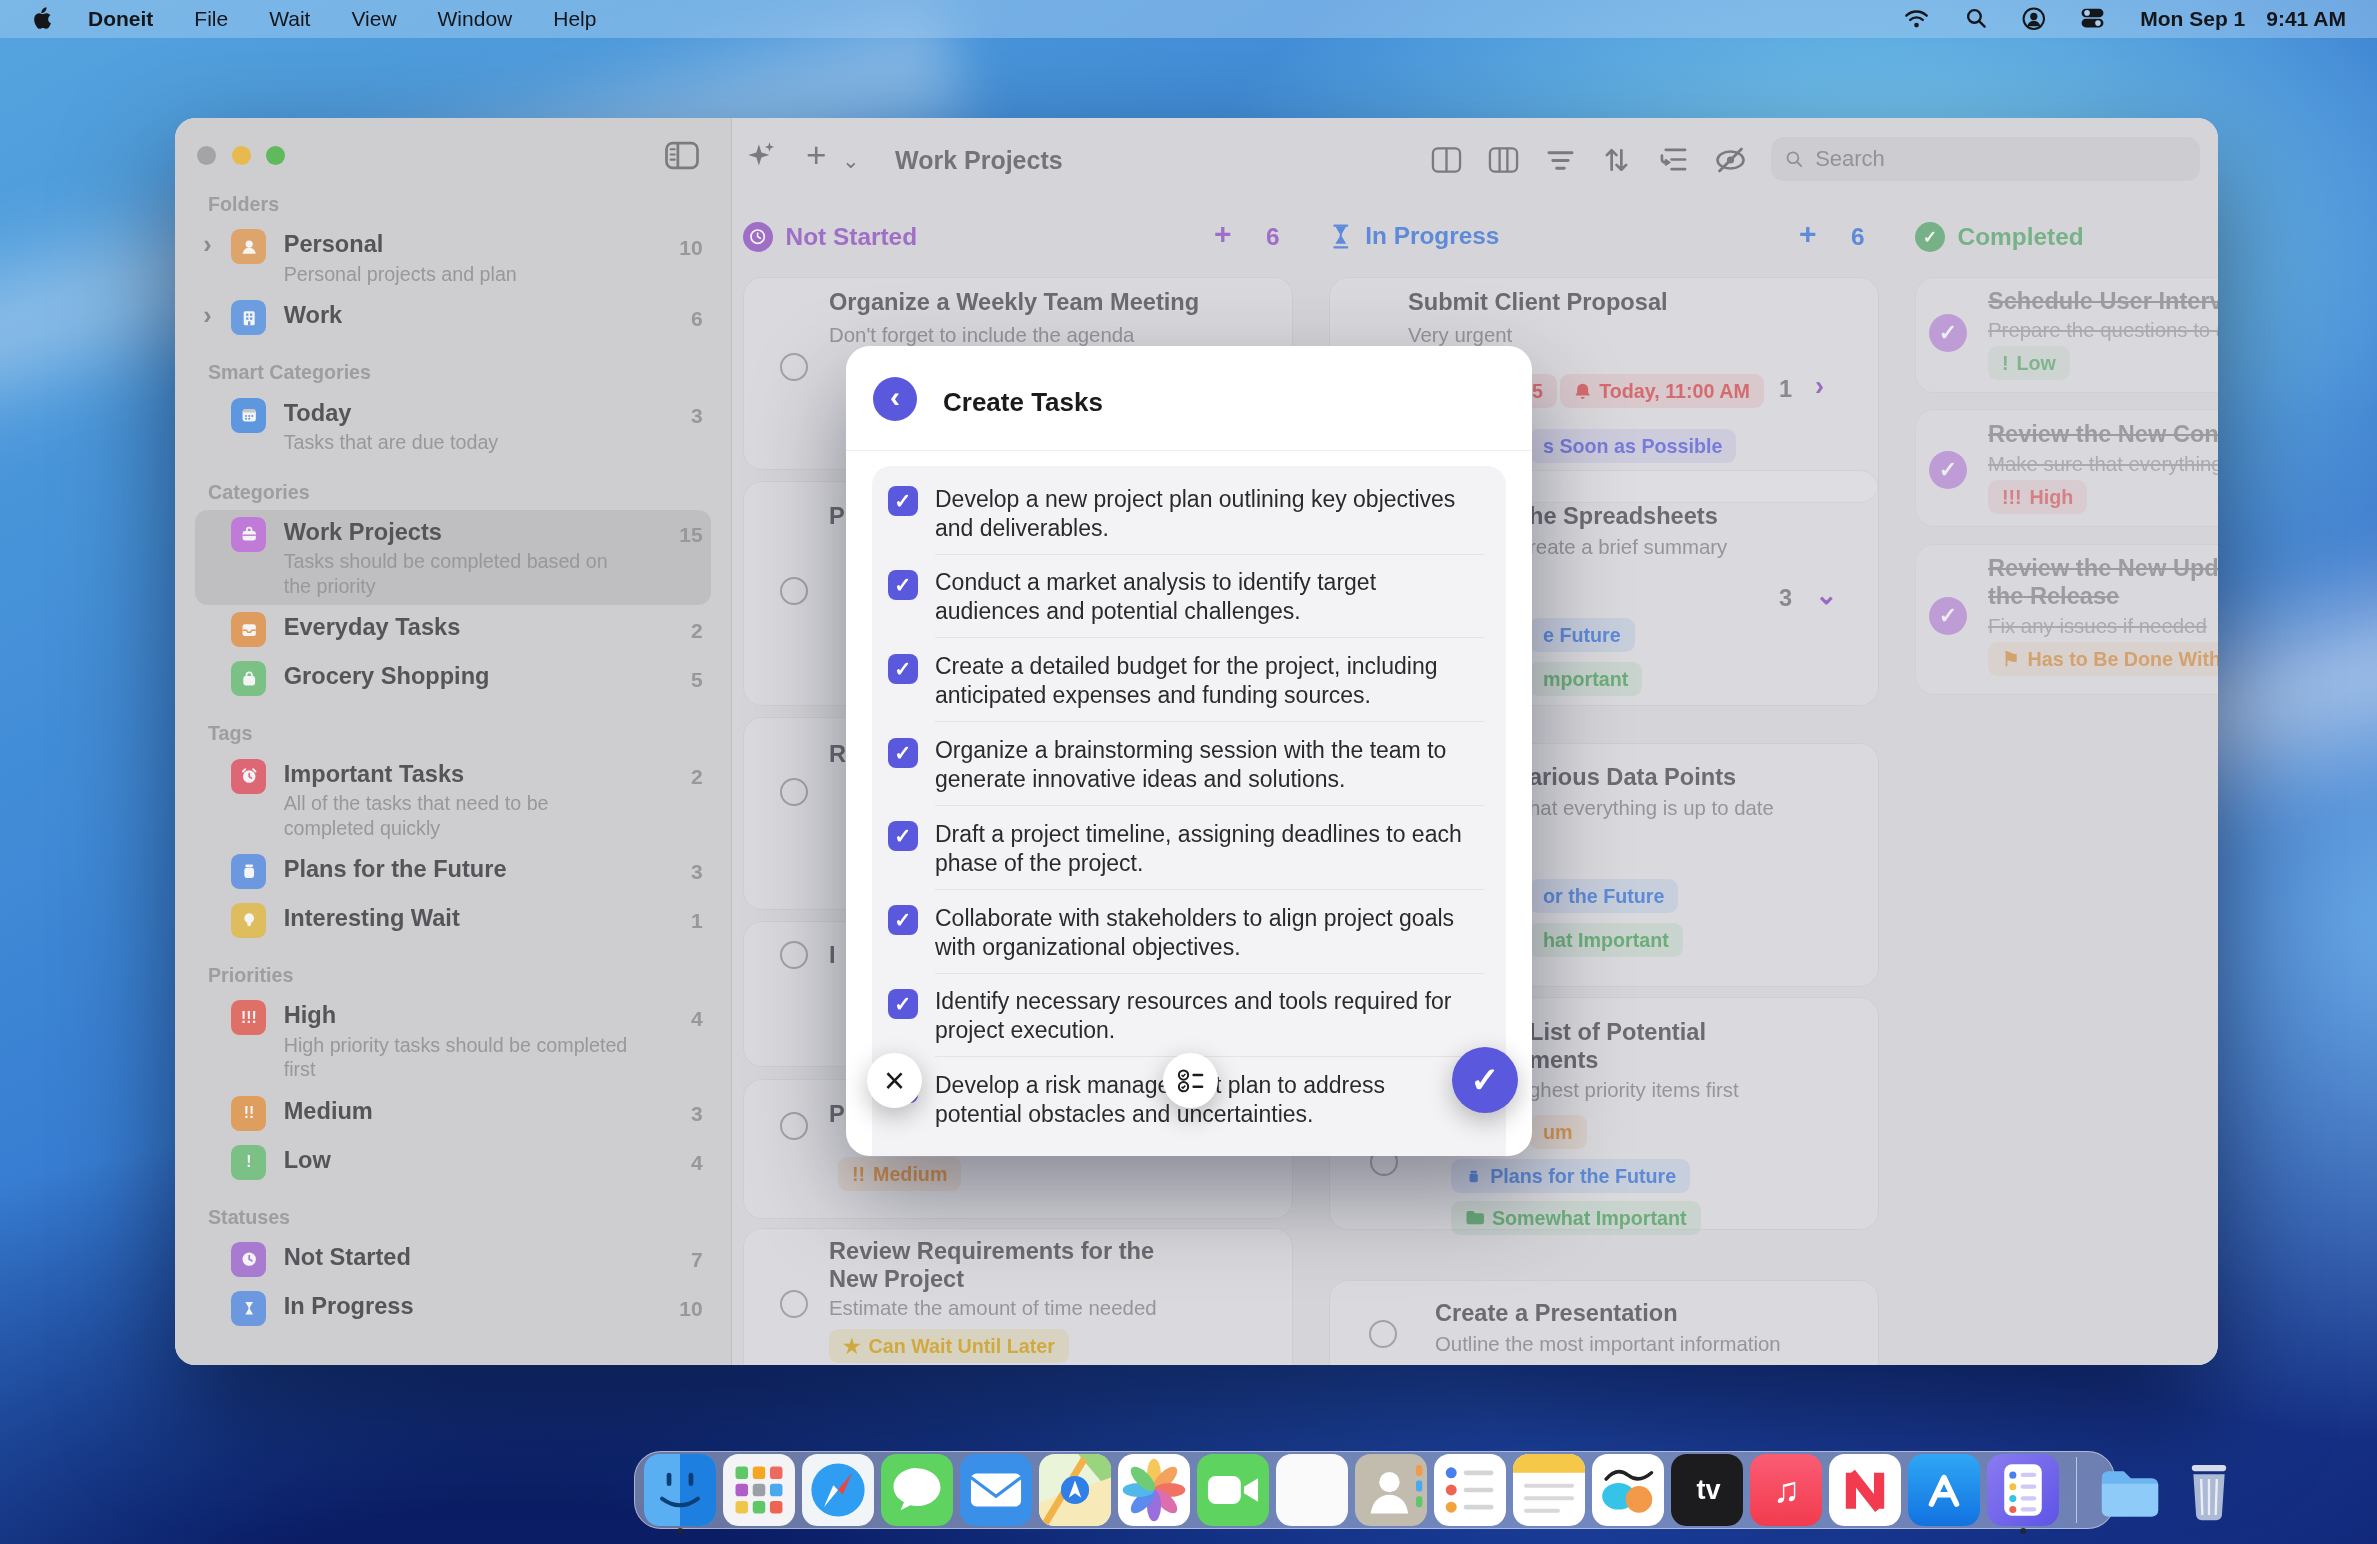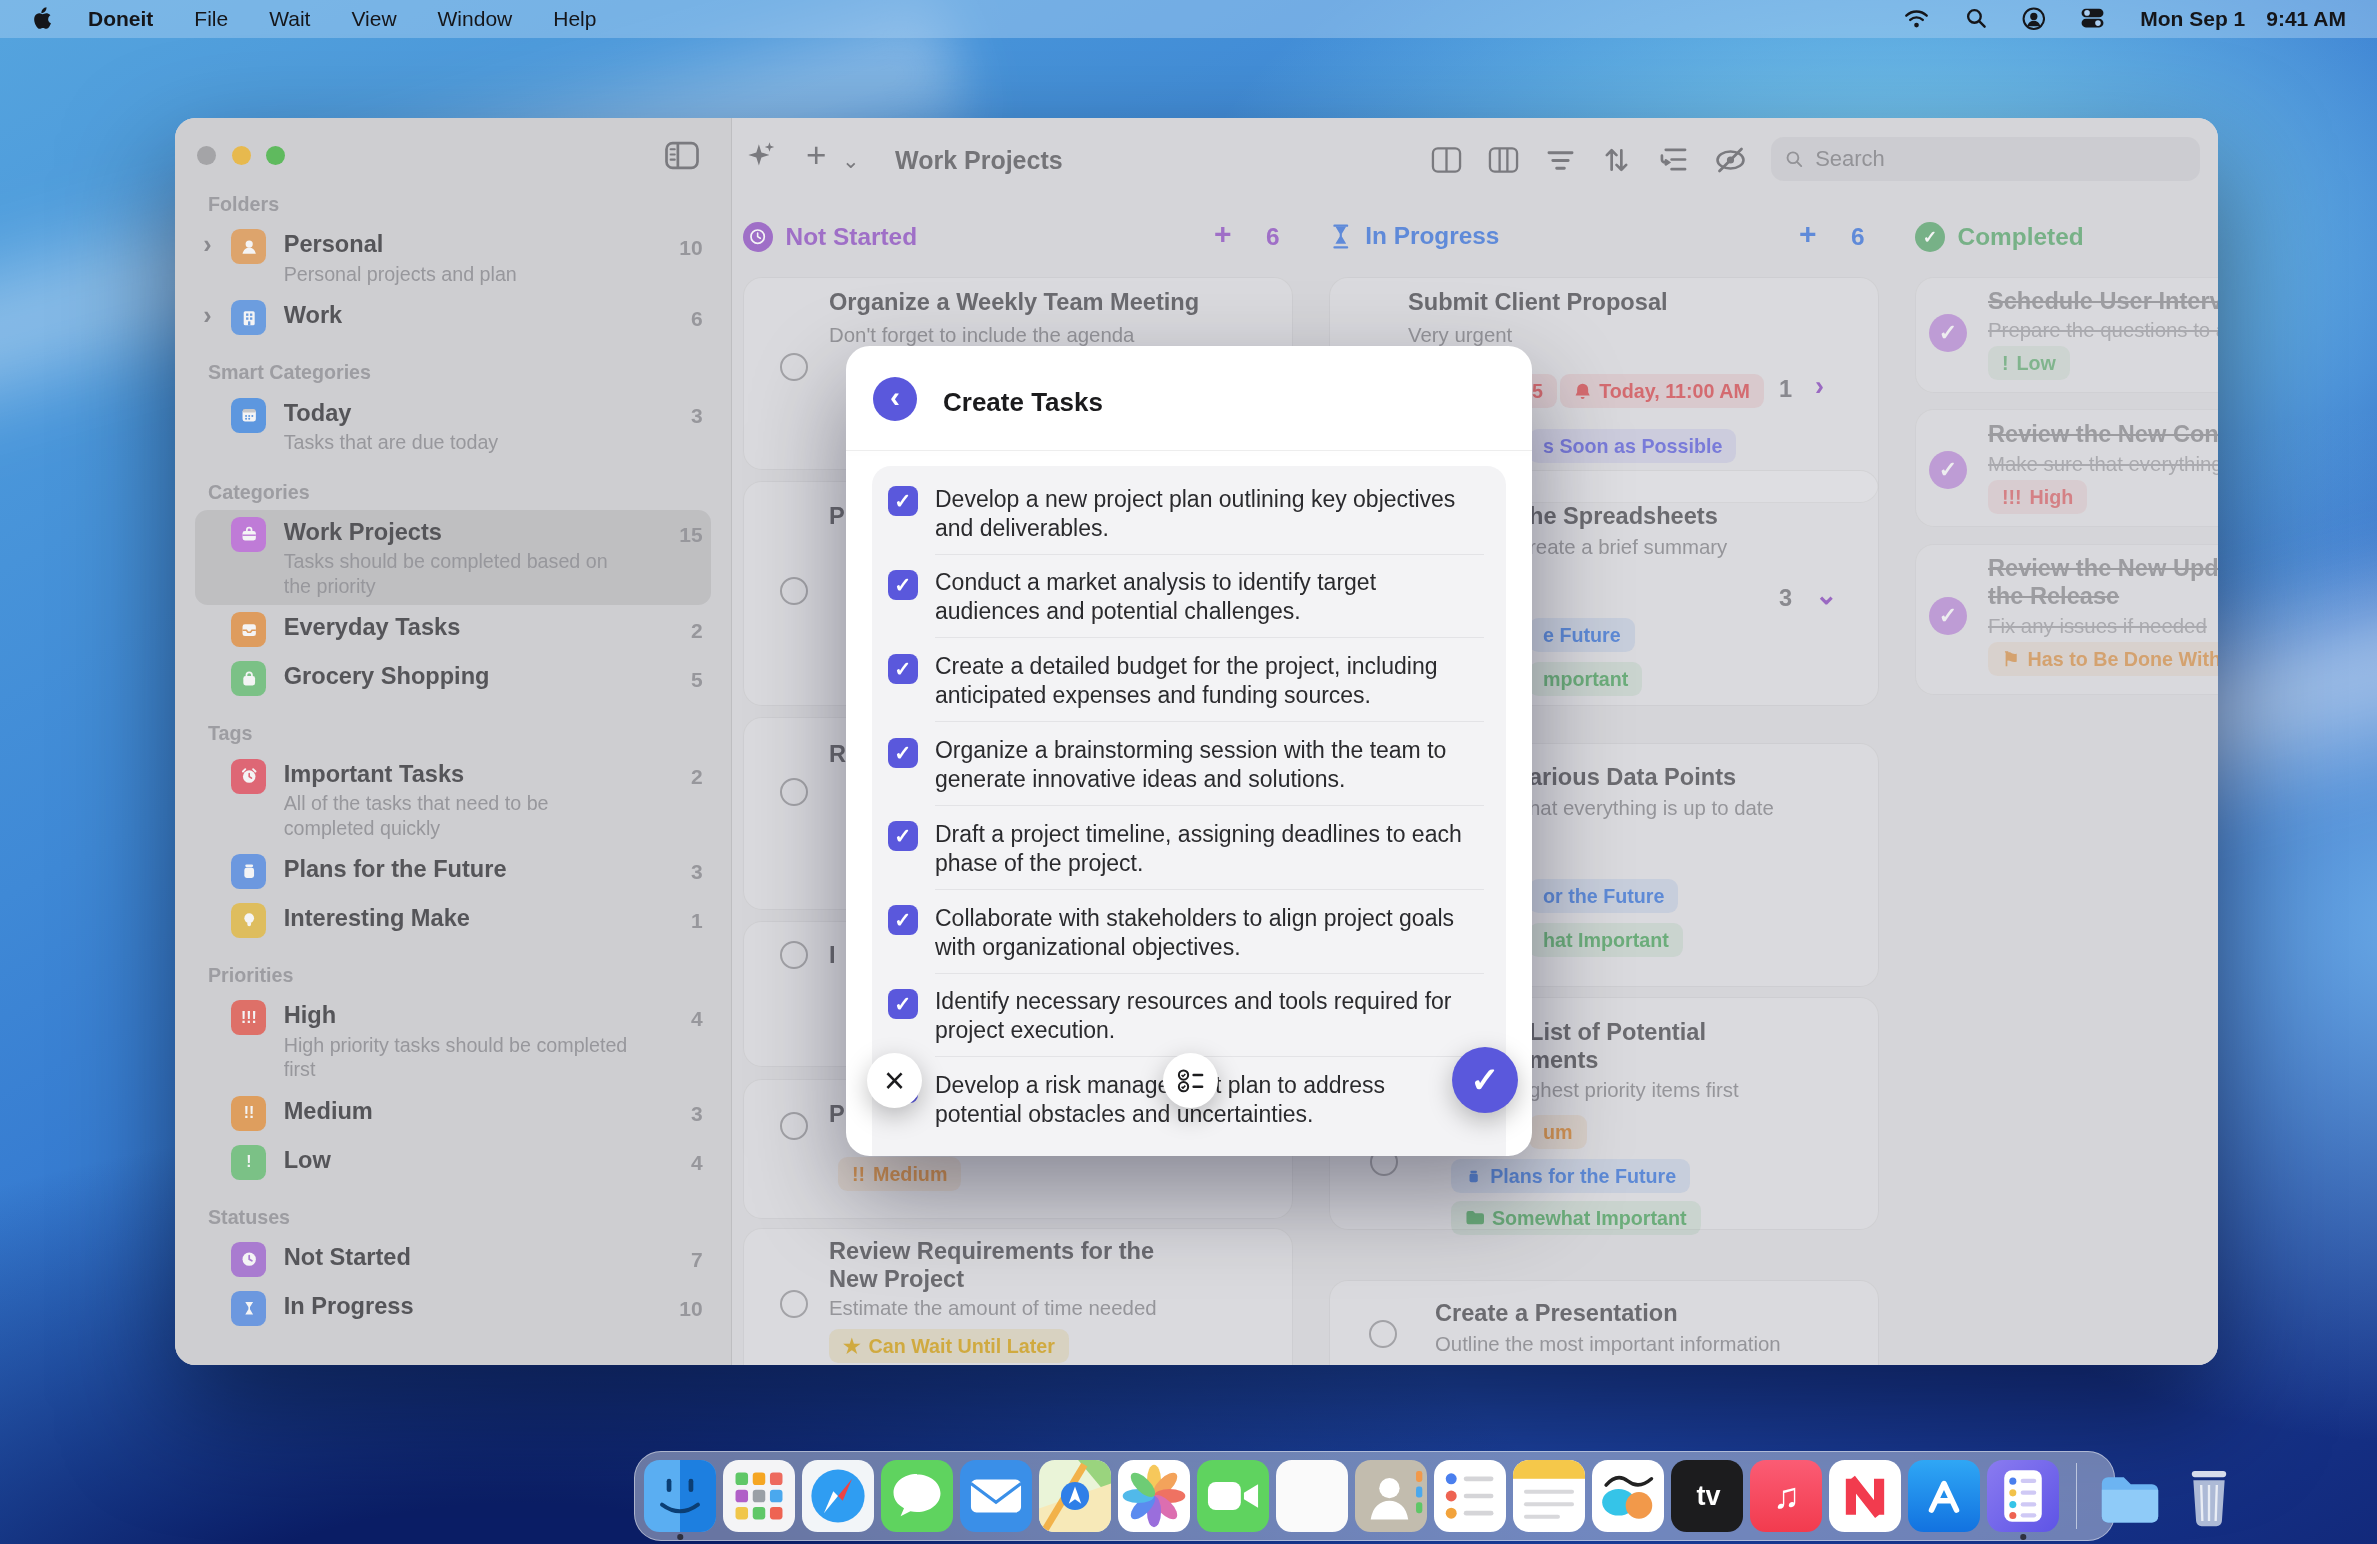--- a/index.html
+++ b/index.html
@@ -87,21 +87,21 @@
   #m-panel{position:absolute;left:26px;top:120px;width:634px;bottom:-15.7px;background:#f3f3f5;border-radius:19px;
     padding-top:4.7px;box-sizing:border-box;overflow:hidden}
   .mrow{display:flex;gap:17.3px;padding:14px 19px 11px 15.7px}
   .mcb{width:30px;height:30px;border-radius:7.9px;background:#5a58dc;color:#fff;display:flex;align-items:center;
     justify-content:center;font-size:20.4px;font-weight:800;flex:none;margin-top:1.6px}
   .mtxt{font-size:23px;line-height:29px;color:#2a2a2d;font-weight:500;max-width:542px}
   .mdiv{height:0.8px;background:#e3e3e6;margin:0 22px 0 63px}
   .fab{position:absolute;border-radius:50%;display:flex;align-items:center;justify-content:center;
     box-shadow:0 7.9px 25px rgba(0,0,0,.25);background:#fff}
   
-  #dock{position:absolute;left:634px;top:1451px;width:1481px;height:90px;border-radius:27px;
+  #dock{position:absolute;left:634px;top:1451px;width:1481px;height:78px;border-radius:27px;
     background:rgba(235,241,248,.42);border:1.2px solid rgba(255,255,255,.45);display:flex;align-items:center;
     padding:0 9.4px;box-sizing:border-box;gap:7px;z-index:40}
   .dicn{width:72px;height:72px;border-radius:15.7px;flex:none;position:relative;overflow:visible}
   .dicn .bg{position:absolute;inset:0;border-radius:15.7px;overflow:hidden}
   .ddiv{width:1.6px;height:66px;background:rgba(255,255,255,.55);margin:0 9.4px;flex:none}
   .dot{position:absolute;left:50%;bottom:-7.9px;width:5.5px;height:5.5px;border-radius:50%;background:rgba(35,35,45,.85);transform:translateX(-50%)}
   .tv-t{position:absolute;inset:0;display:flex;align-items:center;justify-content:center;color:#fff;font-size:27px;font-weight:700}
   .mus{position:absolute;inset:0;display:flex;align-items:center;justify-content:center;color:#fff;font-size:36px}
 </style>
 </head>
@@ -283,21 +283,21 @@
           <span class="scount">3</span>
         </div>
         <div class="srow">
           <span class="sicon" style="background:#e8c55f">
               <svg width="20.4" height="20.4" viewBox="0 0 26 26">
                 <circle cx="13" cy="10.5" r="6.2" fill="#fff"></circle>
                 <path d="M10.6 16h4.8v2.2a2.4 2.4 0 0 1-2.4 2.4 2.4 2.4 0 0 1-2.4-2.4z" fill="#fff"></path>
               </svg>
             </span>
           <div class="stxt">
-              <div class="slabel">Interesting Make</div>
+              <div class="slabel">Interesting Wait</div>
             </div>
           <span class="scount">1</span>
         </div>
       </div>
       <div class="sec">
         <div class="sec-h">Priorities</div>
         <div class="srow">
           <span class="sicon" style="background:#e8736a;font-size:15.7px">!!!</span>
           <div class="stxt">
               <div class="slabel">High</div>

